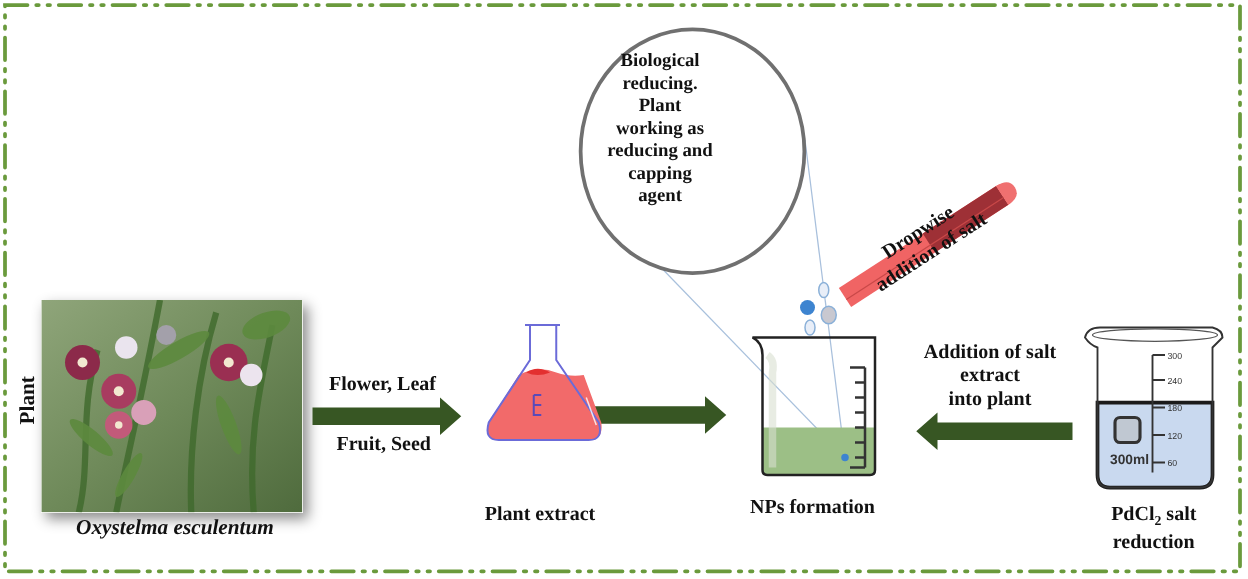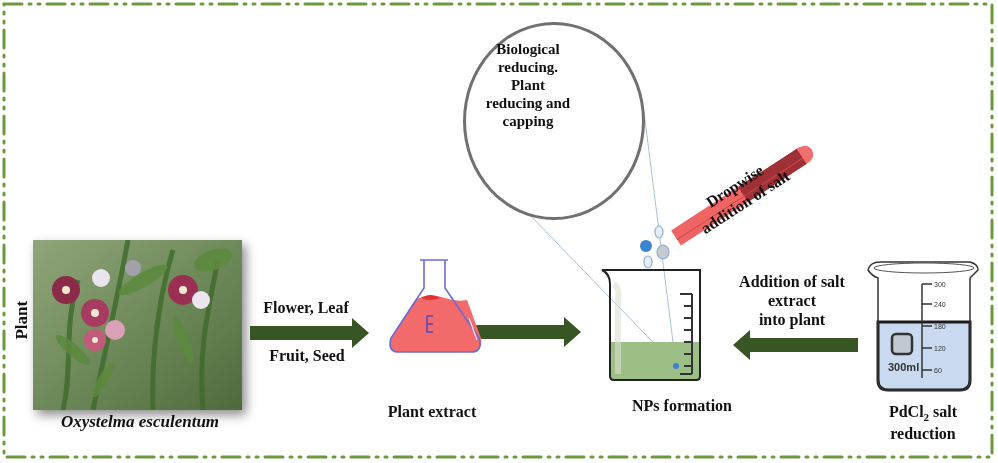--- a/index.html
+++ b/index.html
@@ -85,22 +85,24 @@
 <svg class="frame" viewBox="0 0 998 463">
   <line x1="523" y1="208" x2="676" y2="366" stroke="#a8c0dc" stroke-width="1"></line>
   <line x1="644" y1="112" x2="676" y2="366" stroke="#a8c0dc" stroke-width="1"></line>
 </svg>
 
 <div class="callout-circle"></div>
 <div class="txt callout-text">
   <div>Biological</div>
   <div>reducing.</div>
   <div>Plant</div>
+  <div>working as</div>
   <div>reducing and</div>
   <div>capping</div>
+  <div>agent</div>
 </div>
 
 <svg class="frame" viewBox="0 0 998 463">
   <g transform="translate(676,238) rotate(-33)">
     <rect x="0" y="-9" width="150" height="18" rx="0" fill="#f06464"></rect>
     <rect x="80" y="-9" width="70" height="18" fill="#9e3036"></rect>
     <path d="M150 -9 L150 9 A9 9 0 0 0 150 -9" fill="#f06464"></path>
     <path d="M150 -9 Q162 -9 162 0 Q162 9 150 9 Z" fill="#f07070"></path>
     <line x1="0" y1="2" x2="150" y2="2" stroke="#c94848" stroke-width="1"></line>
   </g>
@@ -127,21 +129,21 @@
     <line x1="84" y1="42" x2="92" y2="42"></line>
       <line x1="84" y1="54" x2="92" y2="54"></line>
     <line x1="84" y1="66" x2="92" y2="66"></line>
       <line x1="84" y1="78" x2="92" y2="78"></line>
     <line x1="84" y1="90" x2="92" y2="90"></line>
       <line x1="84" y1="102" x2="92" y2="102"></line>
     <line x1="80" y1="110" x2="92" y2="110"></line>
   </g>
   <circle cx="76" cy="102" r="3" fill="#3d84d0"></circle>
 </svg>
-<div class="txt" style="left:612px; top:396px; width:140px; font-size:16px;">NPs formation</div>
+<div class="txt" style="left:580px; top:396px; width:140px; font-size:16px;">NPs formation</div>
 
 <div class="txt" style="left:722px; top:272px; width:140px; font-size:16px;">
   <div>Addition of salt</div>
   <div>extract</div>
   <div>into plant</div>
 </div>
 
 <svg style="position:absolute; left:866px; top:258px;" width="118" height="136" viewBox="0 0 118 136">
   <path d="M12 64 L104 64 L104 122 Q104 132 94 132 L22 132 Q12 132 12 122 Z" fill="#c9d9ef" stroke="#1b1b1b" stroke-width="3"></path>
   <path d="M2 12 Q4 4 14 4 L104 4 Q112 6 112 12 L104 20 L104 122 Q104 132 94 132 L22 132 Q12 132 12 122 L12 20 Q6 18 2 12 Z" fill="none" stroke="#333" stroke-width="1.5"></path>

